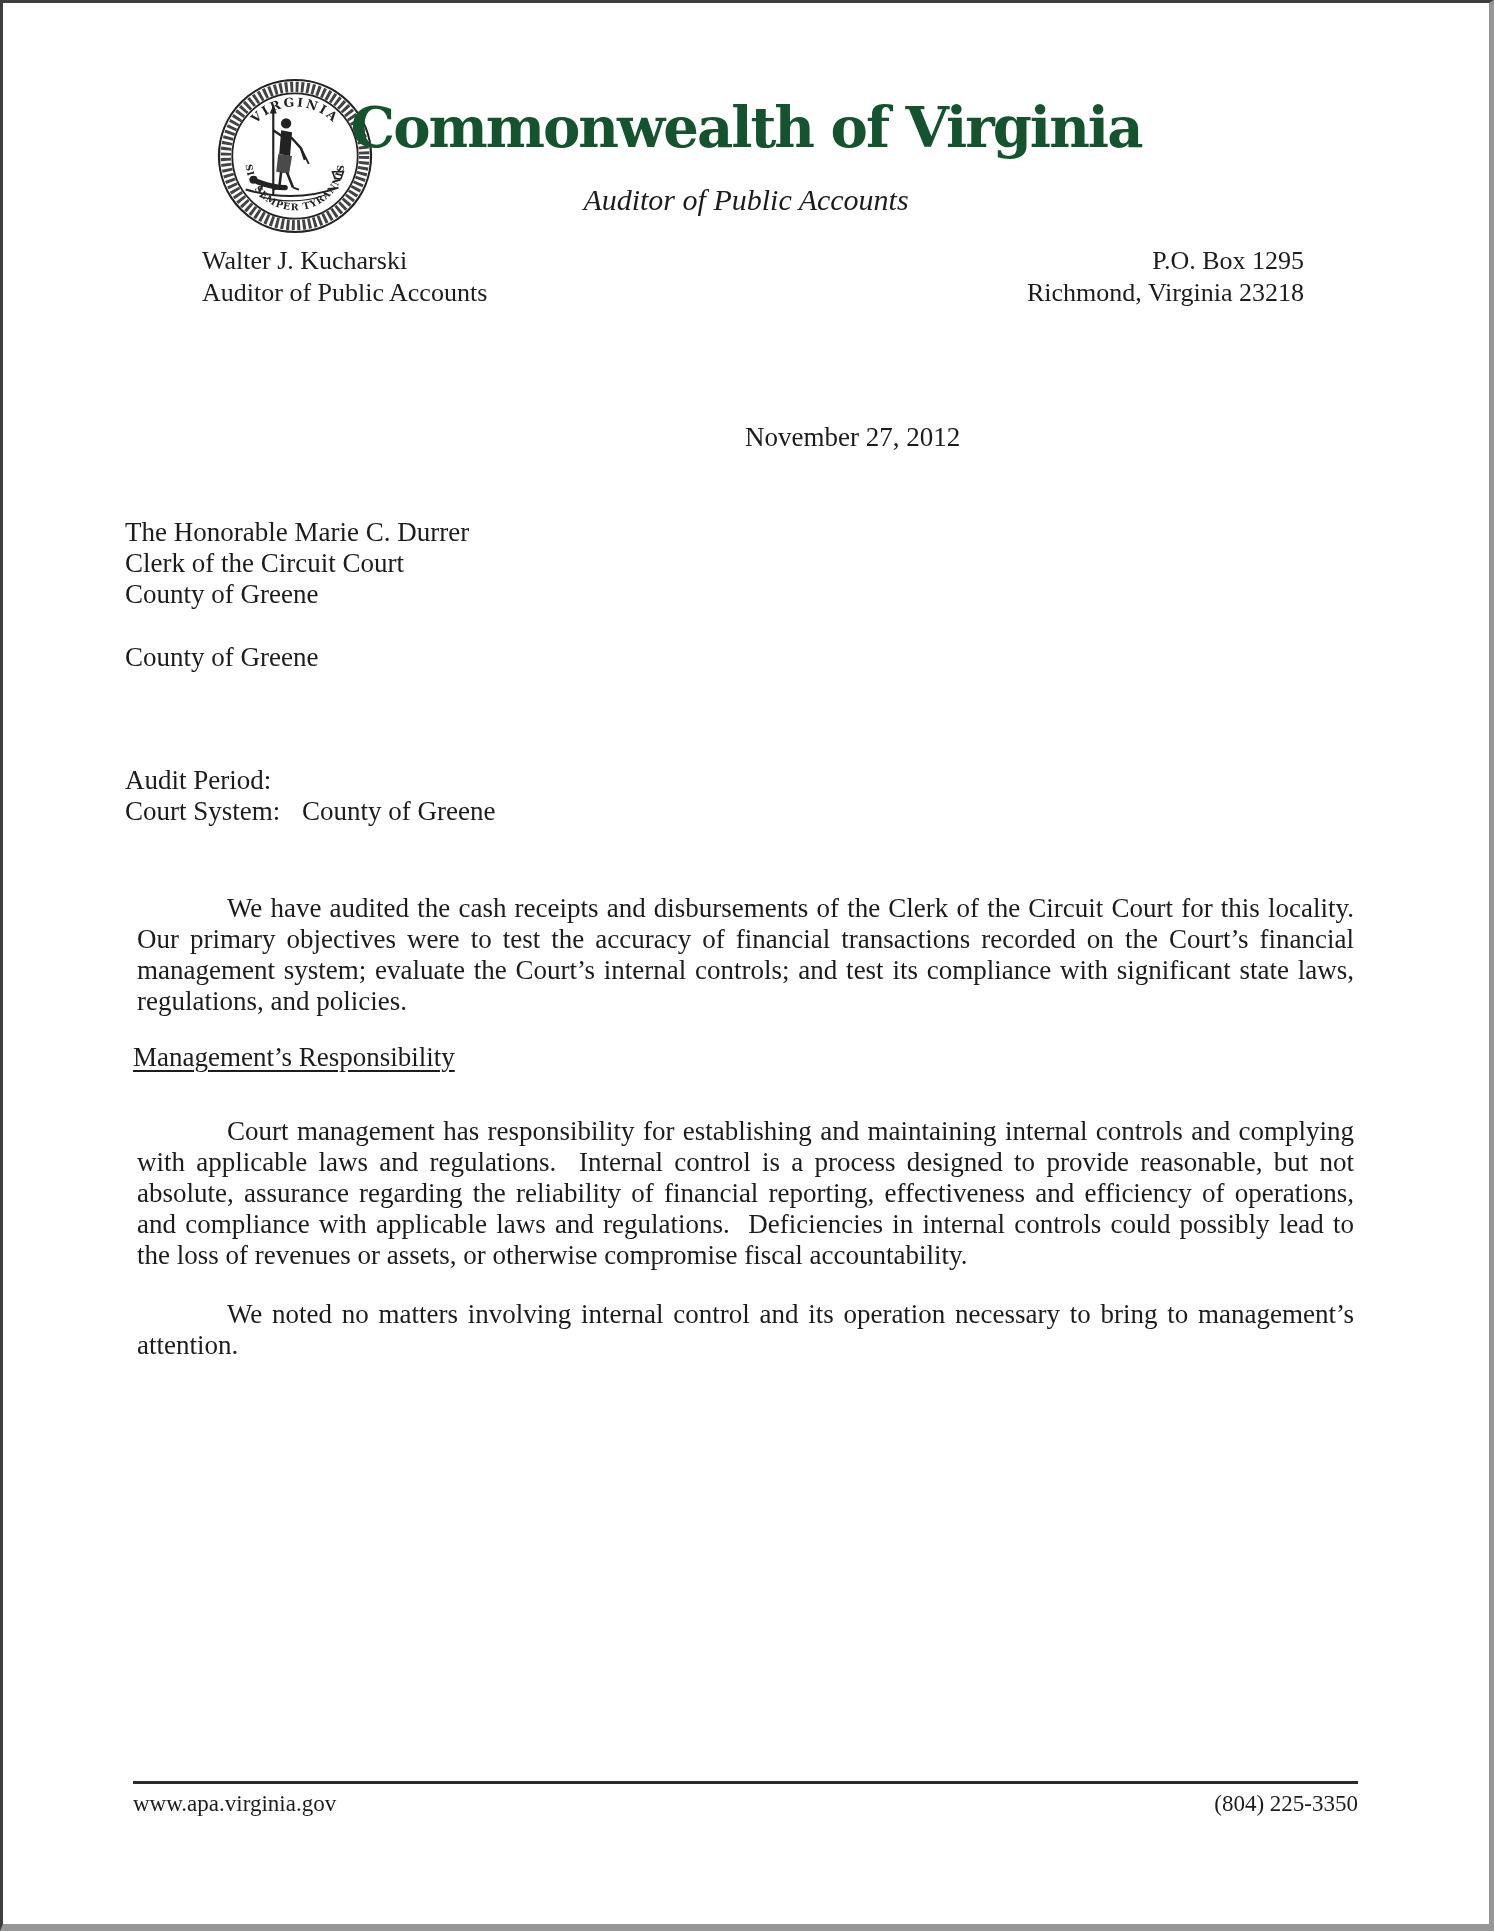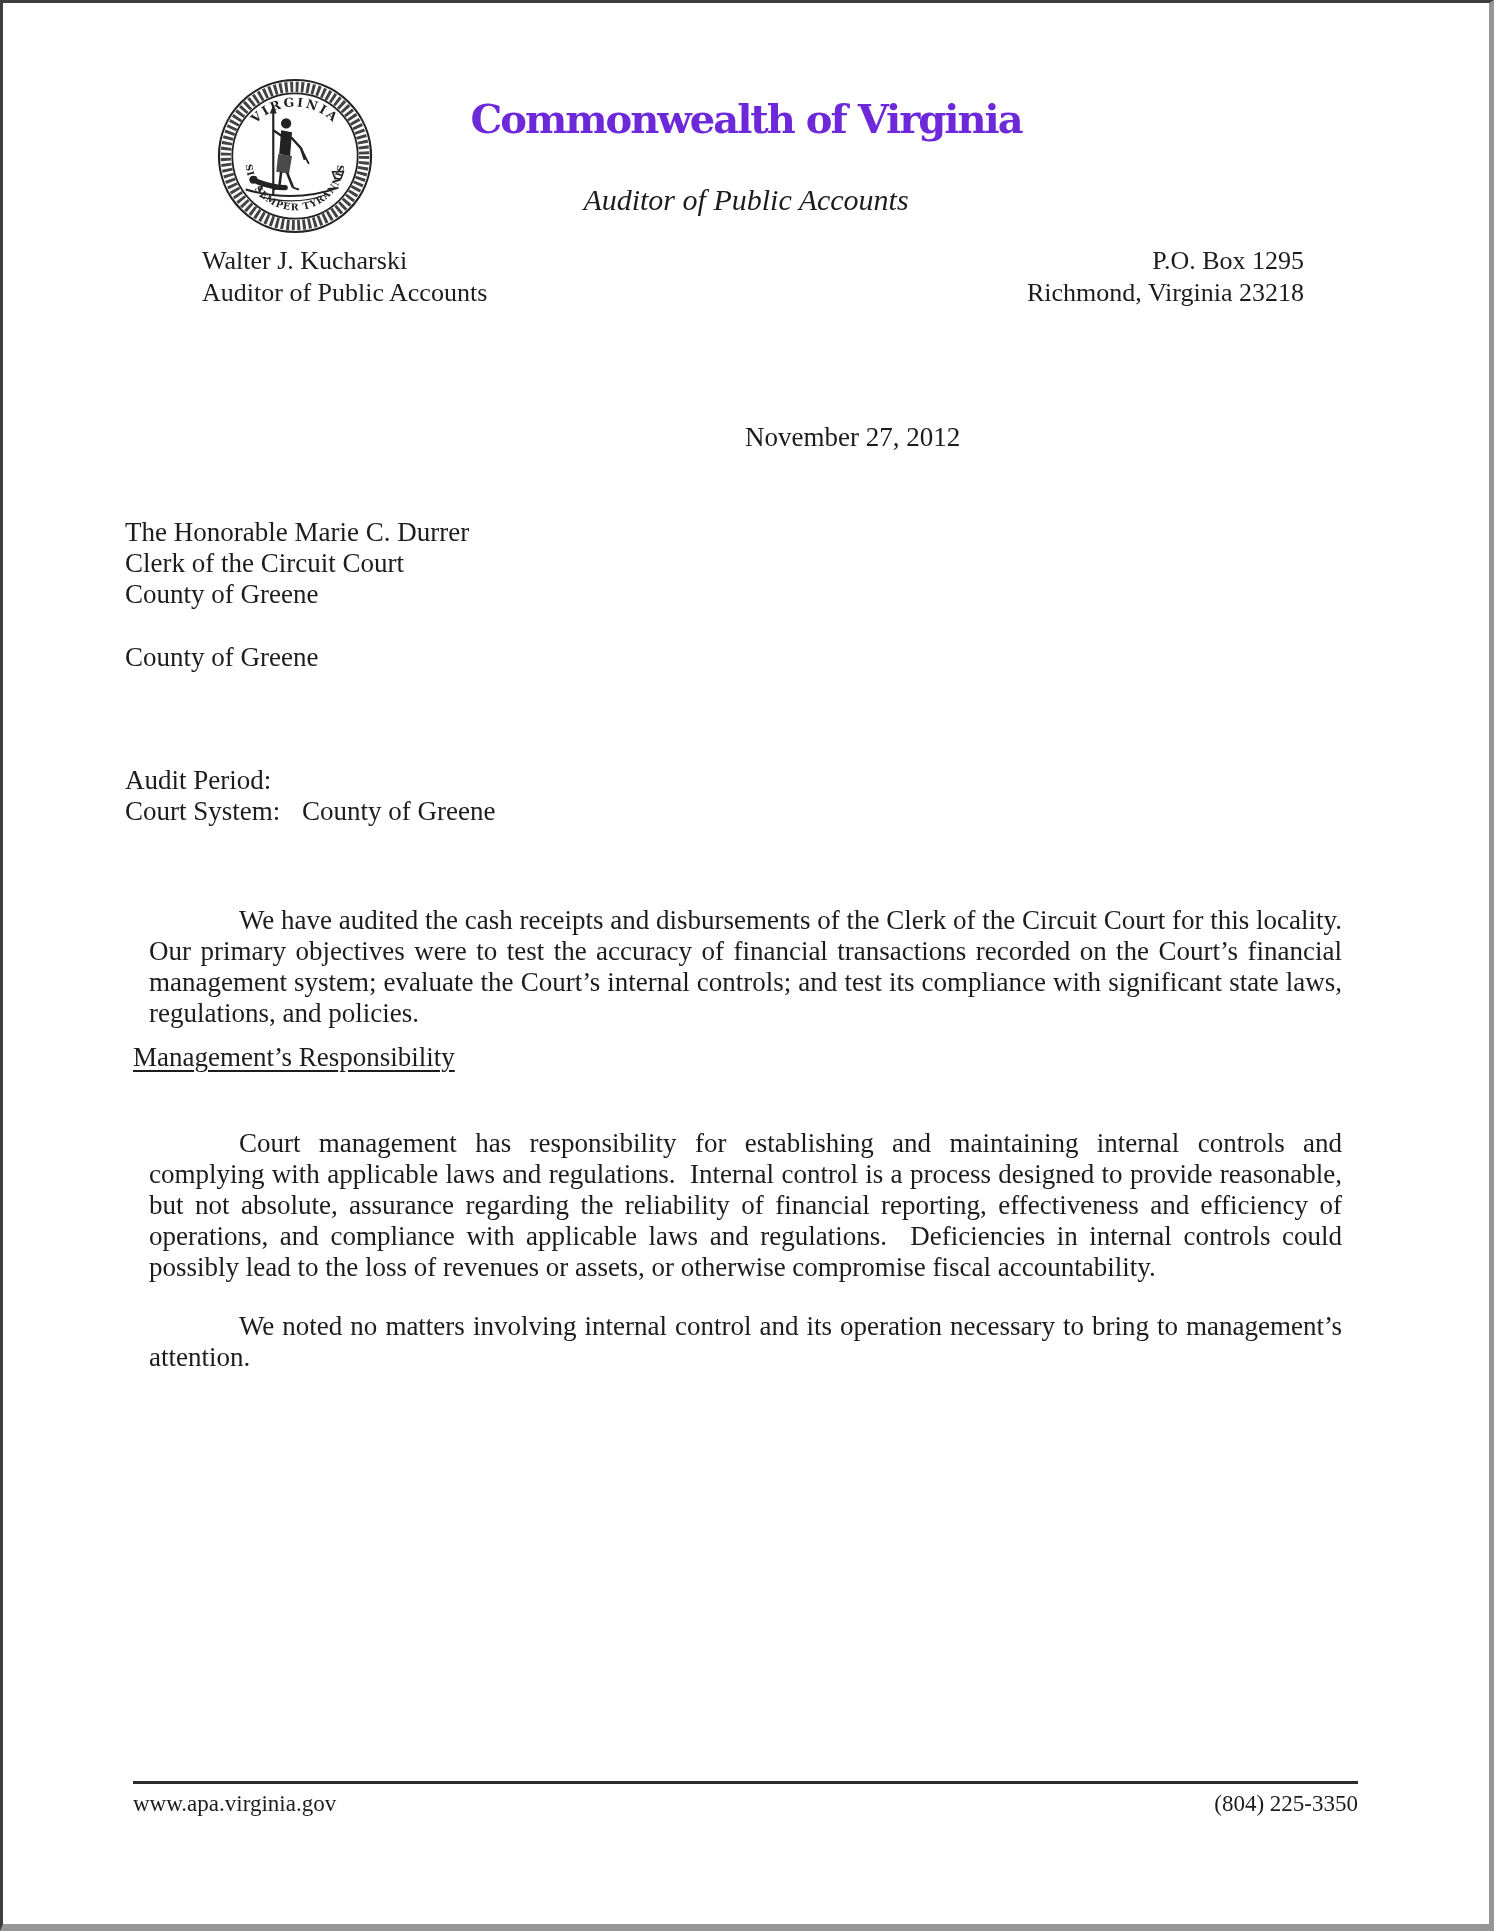--- a/index.html
+++ b/index.html
@@ -13,39 +13,39 @@
     border-top:3px solid var(--edge-dark); border-left:3px solid var(--edge-dark);
     border-right:5px solid var(--edge-light); border-bottom:7px solid var(--edge-light);
     font-family:"Liberation Serif", serif; color:var(--ink);
   }
   .seal{position:absolute; left:213px; top:74px; width:158px; height:158px;}
   .seal-line{stroke:var(--seal-ink); fill:none;}
   .seal-fill{fill:var(--seal-ink); stroke:none;}
   .seal-text{fill:var(--seal-ink); font-family:"DejaVu Serif", serif; font-weight:bold;}
   .title{
     position:absolute; left:0; right:0; top:94px; text-align:center;
-    font-family:"DejaVu Serif", serif; font-weight:bold; font-size:40px;
-    letter-spacing:-2px; line-height:1.1; color:#6d28d9;
+    font-family:"DejaVu Serif", serif; font-weight:bold; font-size:56px;
+    letter-spacing:-2px; line-height:1.1; color:#14532d;
   }
   .subtitle{
     position:absolute; left:0; right:0; top:180px; text-align:center;
     font-style:italic; font-size:30px; line-height:1.15;
   }
   .contact{position:absolute; top:242px; font-size:26px; line-height:32px;}
   .contact-left{left:199px;}
   .contact-right{right:185px; text-align:right;}
   .date{position:absolute; left:742px; top:419px; font-size:27px; line-height:31px;}
   .block{position:absolute; left:122px; font-size:27px; line-height:31px;}
   .recipient-1{top:514px;}
   .recipient-2{top:639px;}
   .refblock{top:762px;}
   .ref-row{display:flex;}
   .ref-label{width:177px; flex:0 0 177px;}
   .para{
-    position:absolute; left:130px; right:131px; margin:16px;
+    position:absolute; left:130px; right:131px; margin:4px;
     font-size:27px; line-height:31px; text-align:justify;
     white-space:pre-wrap; text-indent:90px;
   }
   .para-1{top:886px;}
   .para-2{top:1109px;}
   .para-3{top:1292px;}
   .heading{
     position:absolute; left:130px; top:1039px; font-size:27px; line-height:31px;
     text-decoration:underline; text-underline-offset:4px; text-decoration-thickness:2px;
   }

